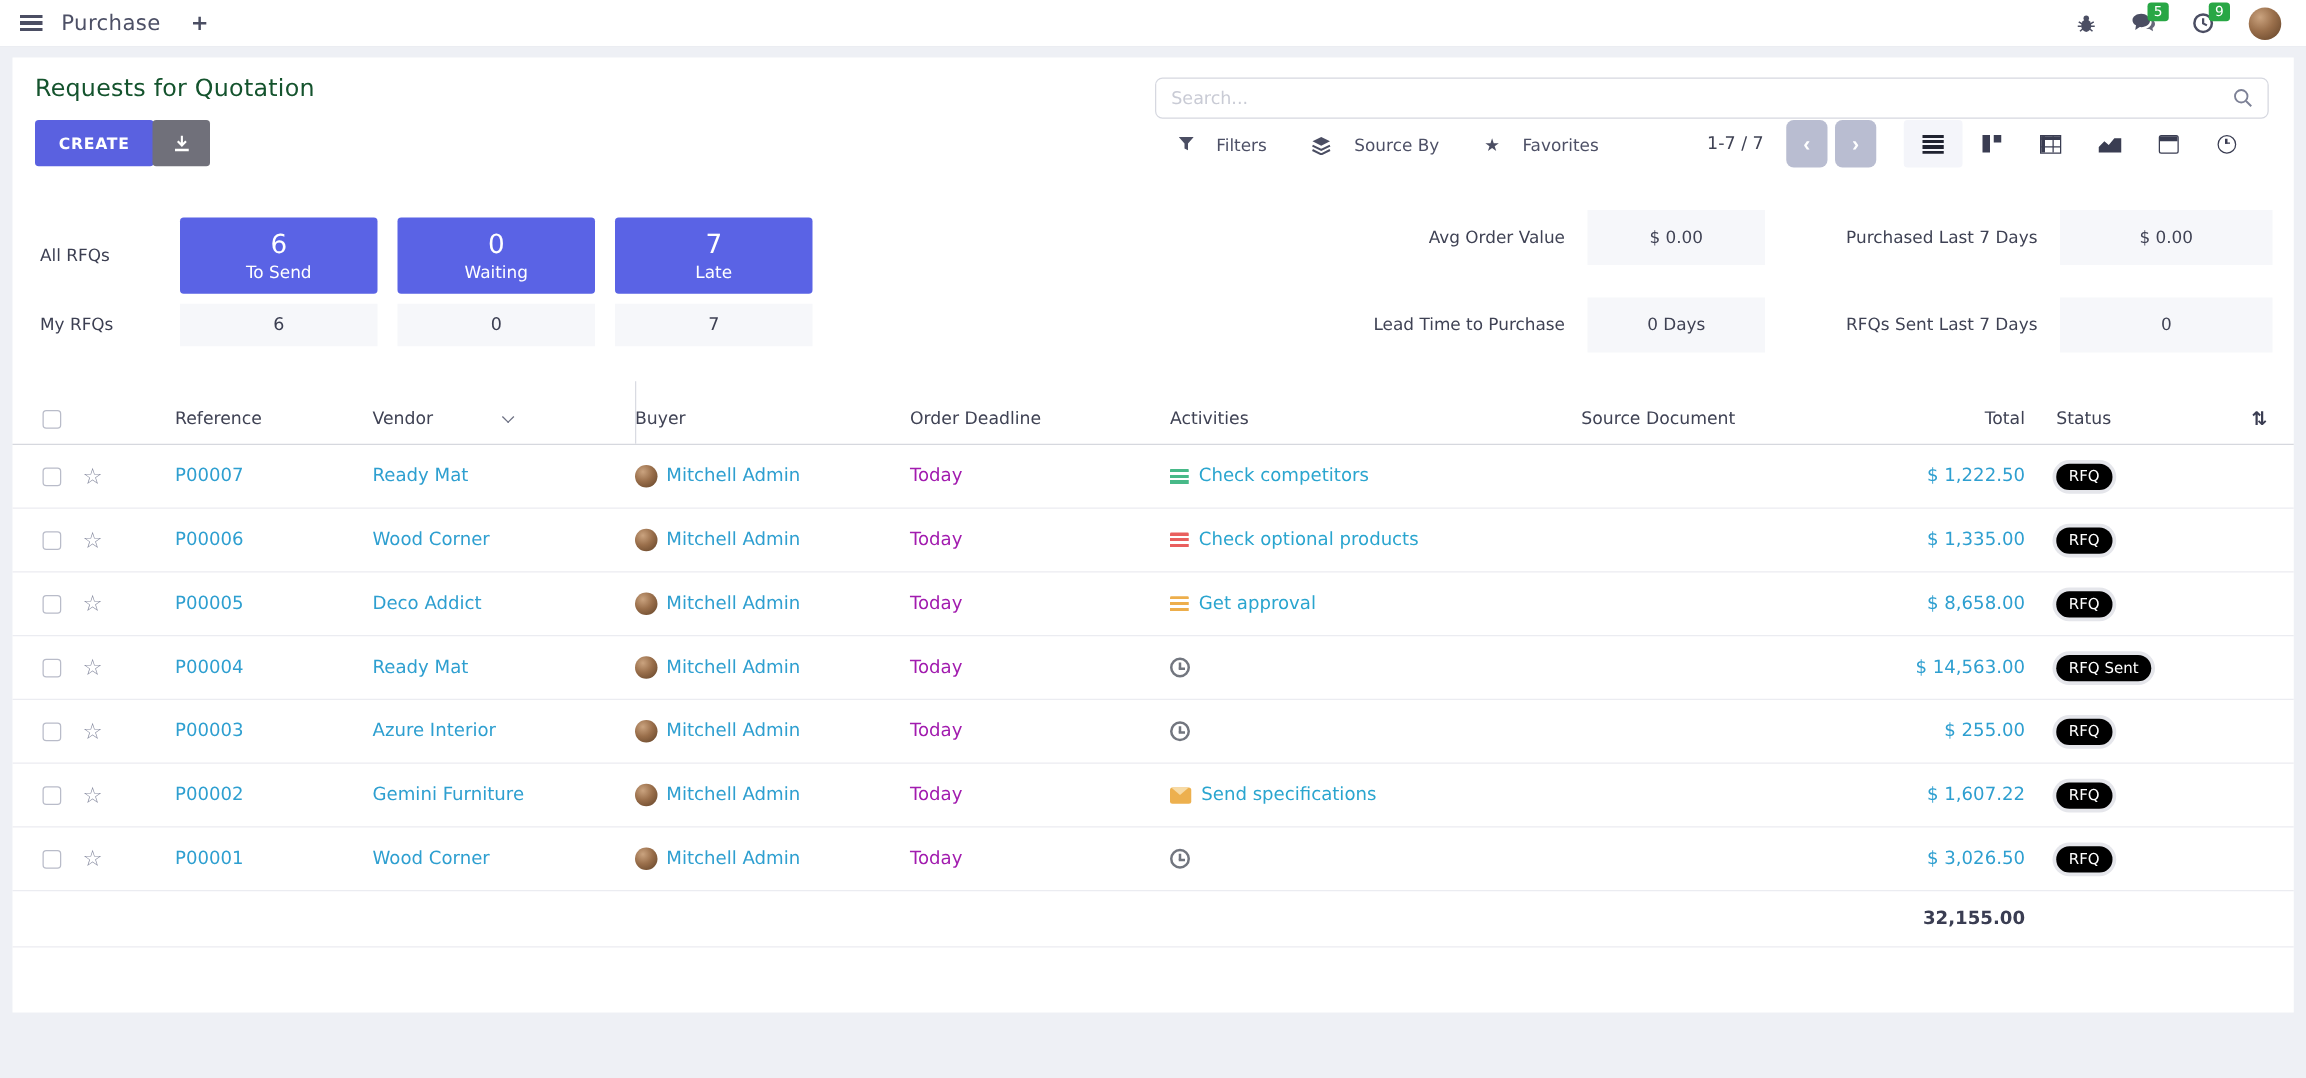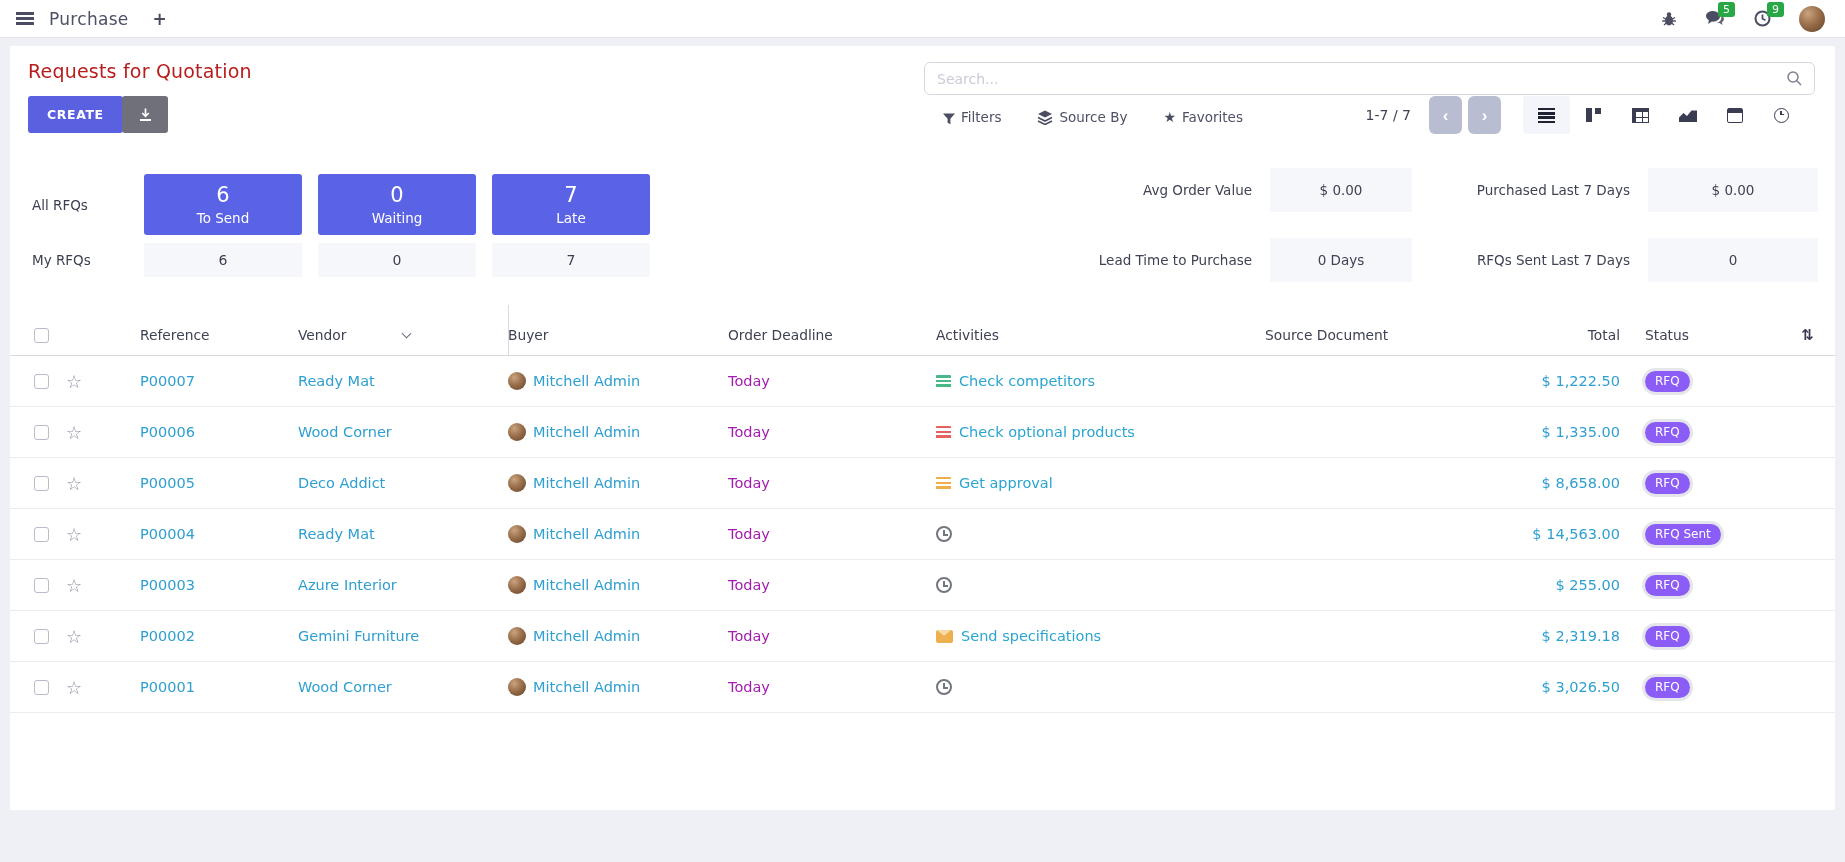--- a/index.html
+++ b/index.html
@@ -14,32 +14,32 @@
   .plus-tab { margin-left:24px; color:#4b4e63; font-size:17px; font-weight:bold; cursor:pointer; }
   .nav-right { margin-left:auto; display:flex; align-items:center; gap:28px; padding-right:4px; }
   .icon-btn { position:relative; cursor:pointer; display:flex; align-items:center; }
   .nav-badge { position:absolute; top:-8px; left:13px; background:#28a745; color:#fff; font-size:11px; line-height:1; padding:2px 5px; border-radius:3px; }
   .avatar { width:26px; height:26px; border-radius:50%; background:radial-gradient(circle at 35% 30%, #caa37f 0%, #9a6f4b 45%, #5f4026 100%); display:inline-block; }
   .avatar.sm { width:18px; height:18px; margin-right:7px; flex:none; }
 
   
   .content { position:relative; margin:8px 10px 0; width:1825px; height:764px; background:#fff; }
 
-  .breadcrumb { position:absolute; top:14px; left:18px; font-size:19px; color:#b91c1c; letter-spacing:.2px; }
+  .breadcrumb { position:absolute; top:14px; left:18px; font-size:19px; color:#14532d; letter-spacing:.2px; }
 
   .btn-create { position:absolute; top:50px; left:18px; height:37px; padding:0 19px; background:#5a61e0; color:#fff; border:none; border-radius:3px; font-size:12.5px; font-weight:bold; letter-spacing:.6px; cursor:pointer; font-family:inherit; }
   .btn-export { position:absolute; top:50px; left:112px; height:37px; width:46px; background:#70707a; border:none; border-radius:3px; cursor:pointer; display:flex; align-items:center; justify-content:center; }
 
   .search-box { position:absolute; top:16px; left:914px; width:891px; height:33px; border:1px solid #d6d8e0; border-radius:6px; display:flex; align-items:center; }
   .search-box input { flex:1; border:none; outline:none; height:100%; padding:0 12px; font-size:14px; color:#3f4254; font-family:inherit; background:transparent; border-radius:6px; }
   .search-box input::placeholder { color:#c9cbd5; }
   .search-glass { margin-right:11px; cursor:pointer; display:flex; }
 
   .filters-row { position:absolute; top:58px; left:933px; height:26px; display:flex; align-items:center; gap:36px; }
-  .filter-item { display:flex; align-items:flex-end; gap:6px; font-size:13.5px; color:#4d5066; cursor:pointer; }
+  .filter-item { display:flex; align-items:flex-start; gap:18px; font-size:13.5px; color:#4d5066; cursor:pointer; }
   .chev-down { width:7px; height:7px; border-right:1.6px solid #6b6f82; border-bottom:1.6px solid #6b6f82; transform:rotate(45deg); margin-top:-4px; }
 
   .pager-views { position:absolute; top:50px; right:30px; height:38px; display:flex; align-items:center; }
   .pager-label { font-size:14px; color:#3f4254; margin-right:12px; }
   .pg-btn { width:33px; height:38px; background:#b9bdd1; border:none; border-radius:6px; color:#fff; font-size:17px; font-weight:bold; cursor:pointer; margin-left:6px; line-height:1; }
   .view-switch { display:flex; margin-left:22px; }
   .vs-item { width:47px; height:38px; display:flex; align-items:center; justify-content:center; cursor:pointer; border-radius:3px; }
   .vs-item.active { background:#f4f5fa; }
   .vi-list { width:17px; height:15px; background:repeating-linear-gradient(to bottom,#1f2230 0 2.5px,transparent 2.5px 4.2px); }
   .vi-kanban { width:15px; height:14px; position:relative; }
@@ -82,21 +82,21 @@
   .c-status { padding-left:23px; }
   .c-adjust { justify-content:center; }
   .vendor-divider { position:absolute; left:498px; top:-10px; bottom:0; width:1px; background:#d9dbe2; }
   .hdr-vendor { justify-content:space-between; padding-right:98px; }
   .cb { width:15px; height:15px; border:1px solid #b9bcc9; border-radius:3px; background:#fff; cursor:pointer; display:inline-block; }
   .star { font-size:18px; color:#8b8fa3; cursor:pointer; }
   .link { color:#2e9fd0; font-size:14.5px; }
   .c-deadline { color:#a21caf; }
   .c-total { color:#2e9fd0; }
   .act-link { color:#2aa5cf; font-size:14.5px; }
-  .badge-pill { background:#8b5cf6; color:#fff; font-size:12px; padding:3px 10px 4px; border-radius:11px; box-shadow:0 0 0 3px #e5e6eb; white-space:nowrap; }
+  .badge-pill { background:#000000; color:#fff; font-size:12px; padding:3px 10px 4px; border-radius:11px; box-shadow:0 0 0 3px #e5e6eb; white-space:nowrap; }
   .ftr-total { font-size:14.5px; font-weight:bold; color:#3a3d52; }
 
   
   .act-icon { display:inline-block; margin-right:8px; flex:none; position:relative; }
   .act-icon[data-icon="tasks-green-icon"],
   .act-icon[data-icon="tasks-red-icon"],
   .act-icon[data-icon="tasks-orange-icon"] { width:15px; height:13px; border-radius:1px; }
   .act-icon[data-icon="tasks-green-icon"] { background:repeating-linear-gradient(to bottom,#47b988 0 2.5px,transparent 2.5px 4.7px); }
   .act-icon[data-icon="tasks-red-icon"] { background:repeating-linear-gradient(to bottom,#e95f5e 0 2.5px,transparent 2.5px 4.7px); }
   .act-icon[data-icon="tasks-orange-icon"] { background:repeating-linear-gradient(to bottom,#edae4b 0 2.5px,transparent 2.5px 4.7px); }
@@ -433,21 +433,21 @@
       <div class="cell">
           <span class="avatar sm"></span>
           <a class="link">Mitchell Admin</a>
         </div>
       <div class="cell c-deadline">Today</div>
       <div class="cell">
           <span class="act-icon" data-icon="envelope-icon"></span>
           <a class="act-link">Send specifications</a>
         </div>
       <div class="cell"></div>
-      <div class="cell c-total">$ 2,319.18</div>
+      <div class="cell c-total">$ 1,607.22</div>
       <div class="cell c-status">
           <span class="badge-pill">RFQ</span>
         </div>
       <div class="cell"></div>
     </div>
 
     <div class="trow">
       <div class="cell c-check">
           <span class="cb"></span>
         </div>
@@ -470,15 +470,30 @@
           <a class="act-link"></a>
         </div>
       <div class="cell"></div>
       <div class="cell c-total">$ 3,026.50</div>
       <div class="cell c-status">
           <span class="badge-pill">RFQ</span>
         </div>
       <div class="cell"></div>
     </div>
 
+    <div class="tfoot">
+      <div class="cell"></div>
+        <div class="cell"></div>
+        <div class="cell"></div>
+        <div class="cell"></div>
+      <div class="cell"></div>
+        <div class="cell"></div>
+        <div class="cell"></div>
+        <div class="cell"></div>
+      <div class="cell c-total">
+          <span class="ftr-total">32,155.00</span>
+        </div>
+      <div class="cell"></div>
+        <div class="cell"></div>
+    </div>
   </div>
 
 </div>
 
 </body></html>

